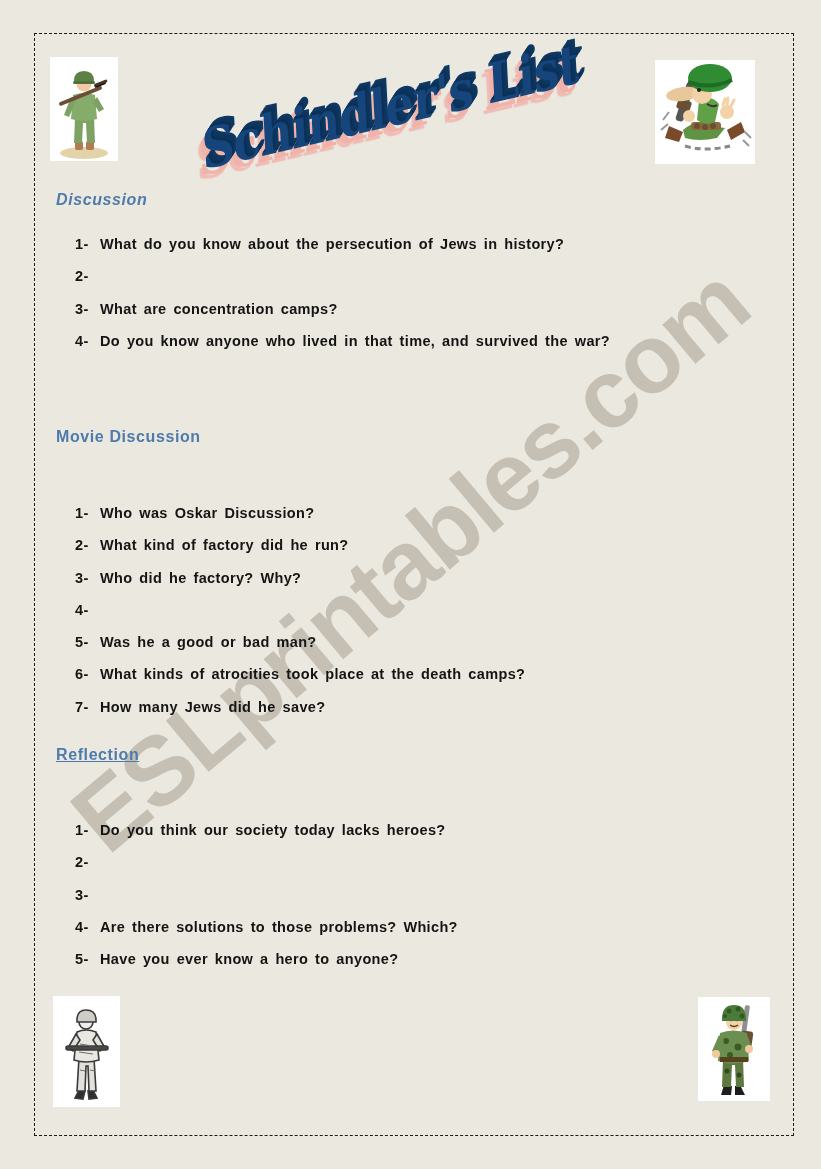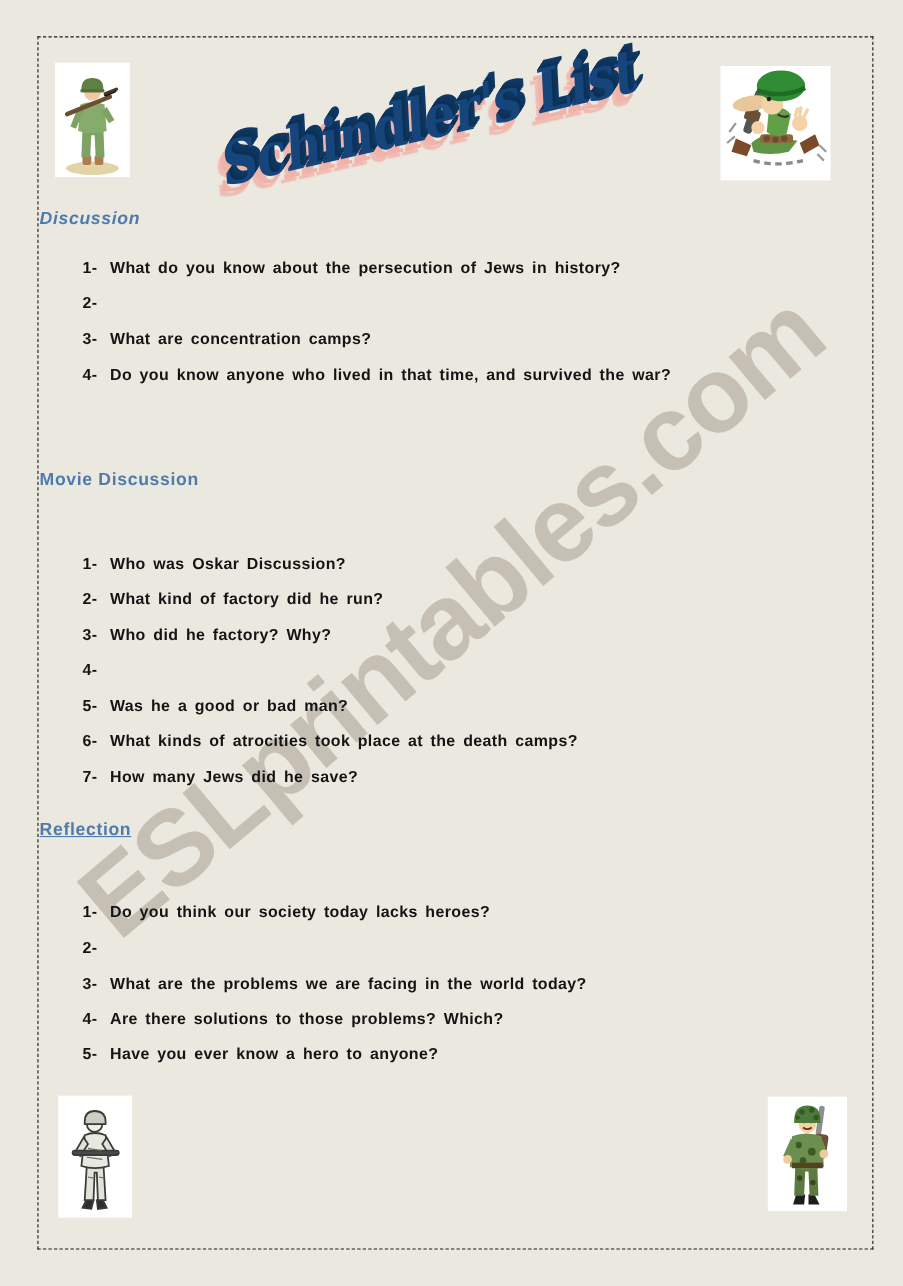--- a/index.html
+++ b/index.html
@@ -46,21 +46,21 @@
   }
   
   .clip{position:absolute;background:#FFFFFF;z-index:2;}
   .clip svg{display:block;width:100%;height:100%;}
   .img-tl{left:50px;top:57px;width:68px;height:104px;}
   .img-tr{left:655px;top:60px;width:100px;height:104px;}
   .img-bl{left:53px;top:996px;width:67px;height:111px;}
   .img-br{left:698px;top:997px;width:72px;height:104px;}
   
   .section-heading{
-    position:absolute;left:36px;z-index:3;
+    position:absolute;left:56px;z-index:3;
     font-size:16px;font-weight:bold;letter-spacing:0.6px;
     color:#4E7BAC;
   }
   .heading-italic{font-style:italic;}
   .h1{top:191px;}
   .h2{top:428px;}
   .h3{top:746px;text-decoration:underline;}
   .q-list{position:absolute;left:75px;z-index:3;}
   .q1{top:236px;}
   .q2{top:505px;}
@@ -246,21 +246,20 @@
       <span class="q-num">1-</span>
       <span class="q-text">Do you think our society today lacks heroes?</span>
     </div>
 
     <div class="q-row">
       <span class="q-num">2-</span>
     </div>
 
     <div class="q-row">
       <span class="q-num">3-</span>
-      <span class="q-text">What are the problems we are facing in the world today?</span>
     </div>
 
     <div class="q-row">
       <span class="q-num">4-</span>
       <span class="q-text">Are there solutions to those problems? Which?</span>
     </div>
 
     <div class="q-row">
       <span class="q-num">5-</span>
       <span class="q-text">Have you ever know a hero to anyone?</span>

